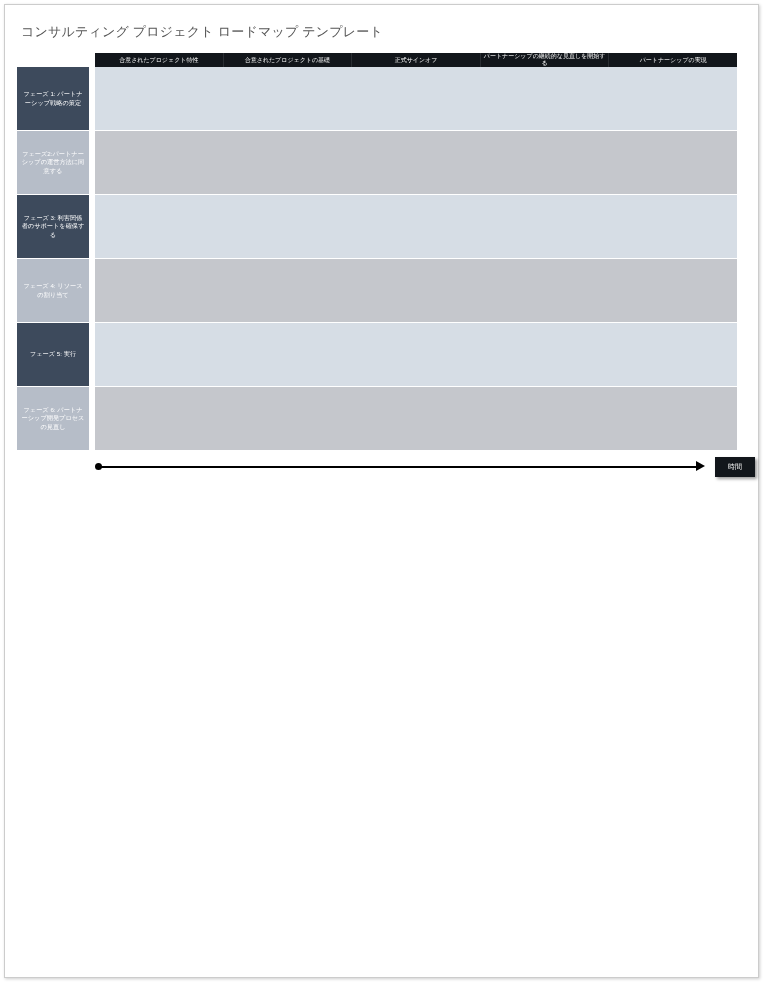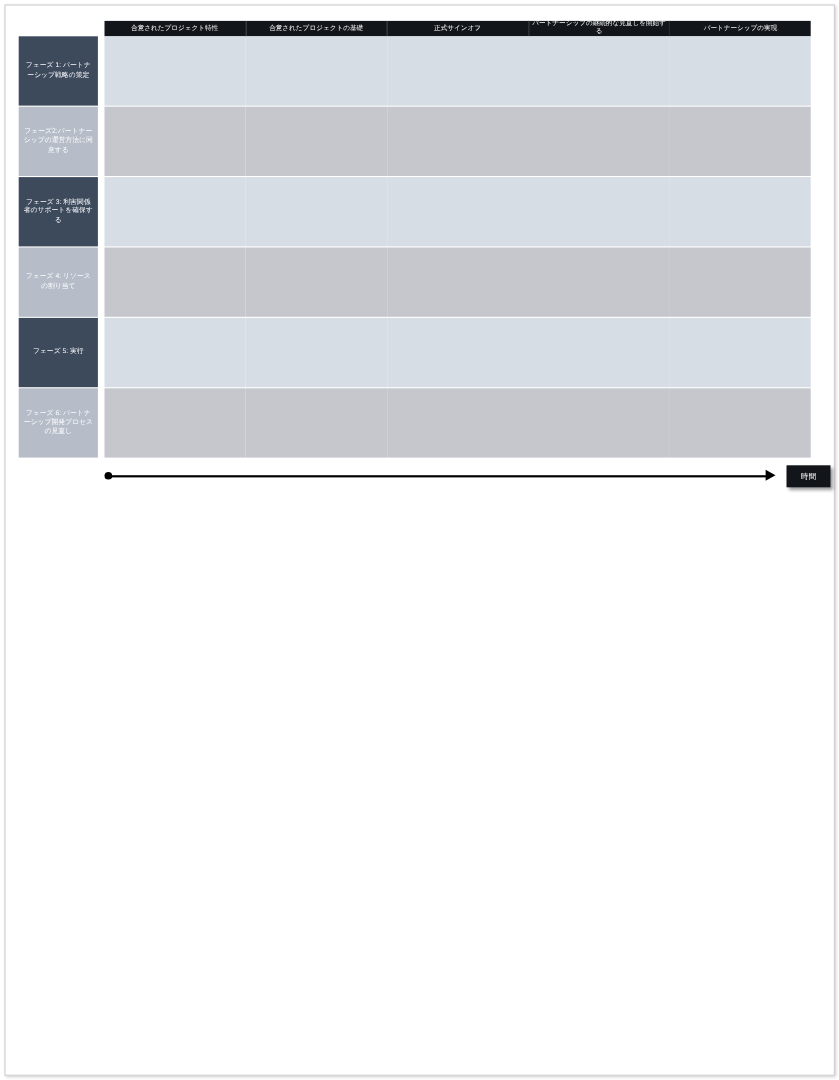--- a/index.html
+++ b/index.html
@@ -107,20 +107,21 @@
     position:absolute; right:0; top:2px;
     background:#12161b; color:#fff; font-size:7px;
     padding:5px 13px;
     box-shadow: 2px 2px 3px rgba(0,0,0,0.4);
   }
 </style>
 </head>
 <body>
 
 <div class="page">
+  <div class="title">コンサルティング プロジェクト ロードマップ テンプレート</div>
 
   <div class="roadmap">
     <div class="grid">
       <div class="side-col">
         <div class="spacer"></div>
         <div class="phase dark">フェーズ 1: パートナーシップ戦略の策定</div>
         <div class="phase light">フェーズ2:パートナーシップの運営方法に同意する</div>
         <div class="phase dark">フェーズ 3: 利害関係者のサポートを確保する</div>
         <div class="phase light">フェーズ 4: リソースの割り当て</div>
         <div class="phase dark">フェーズ 5: 実行</div>

